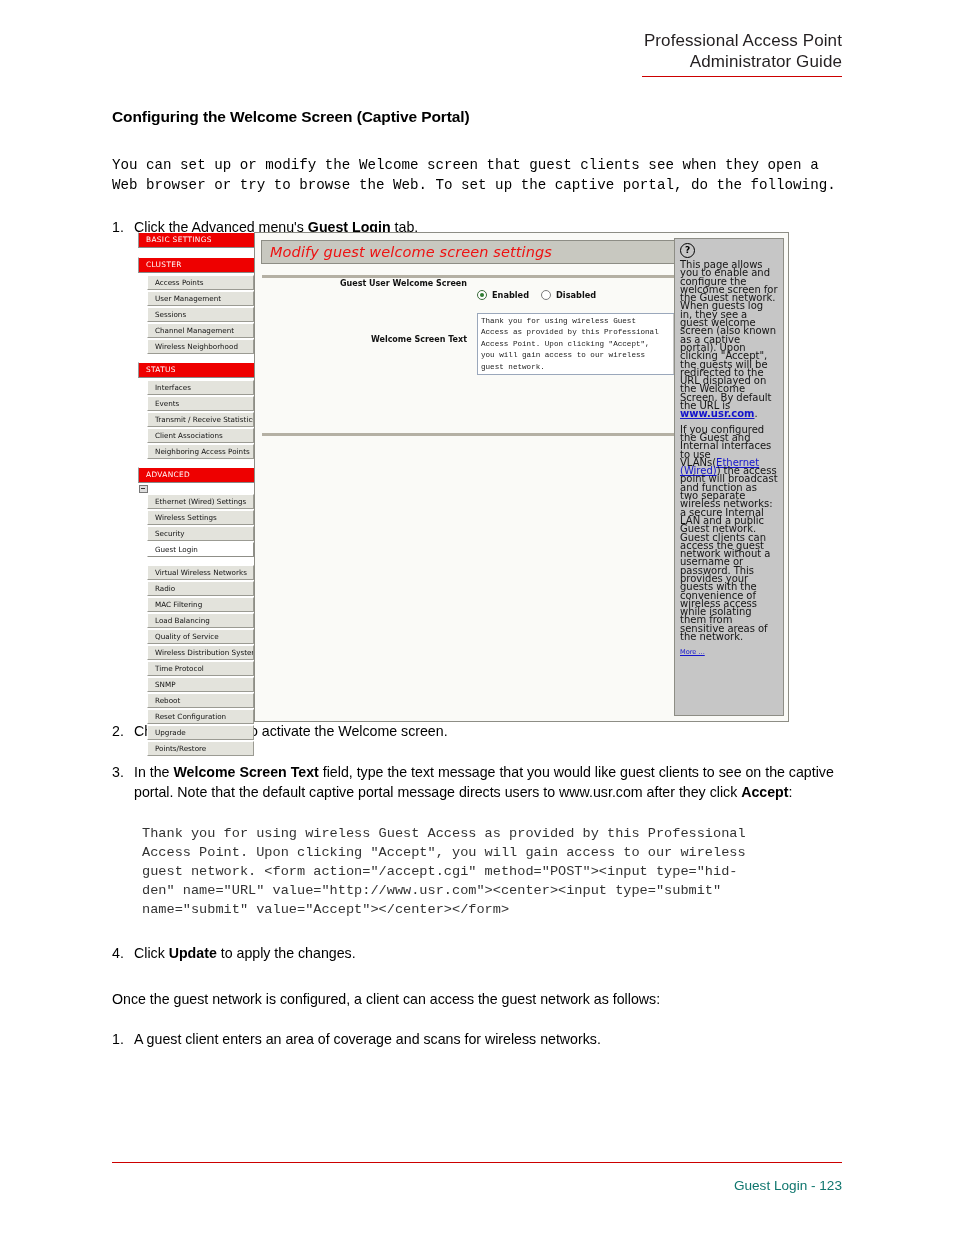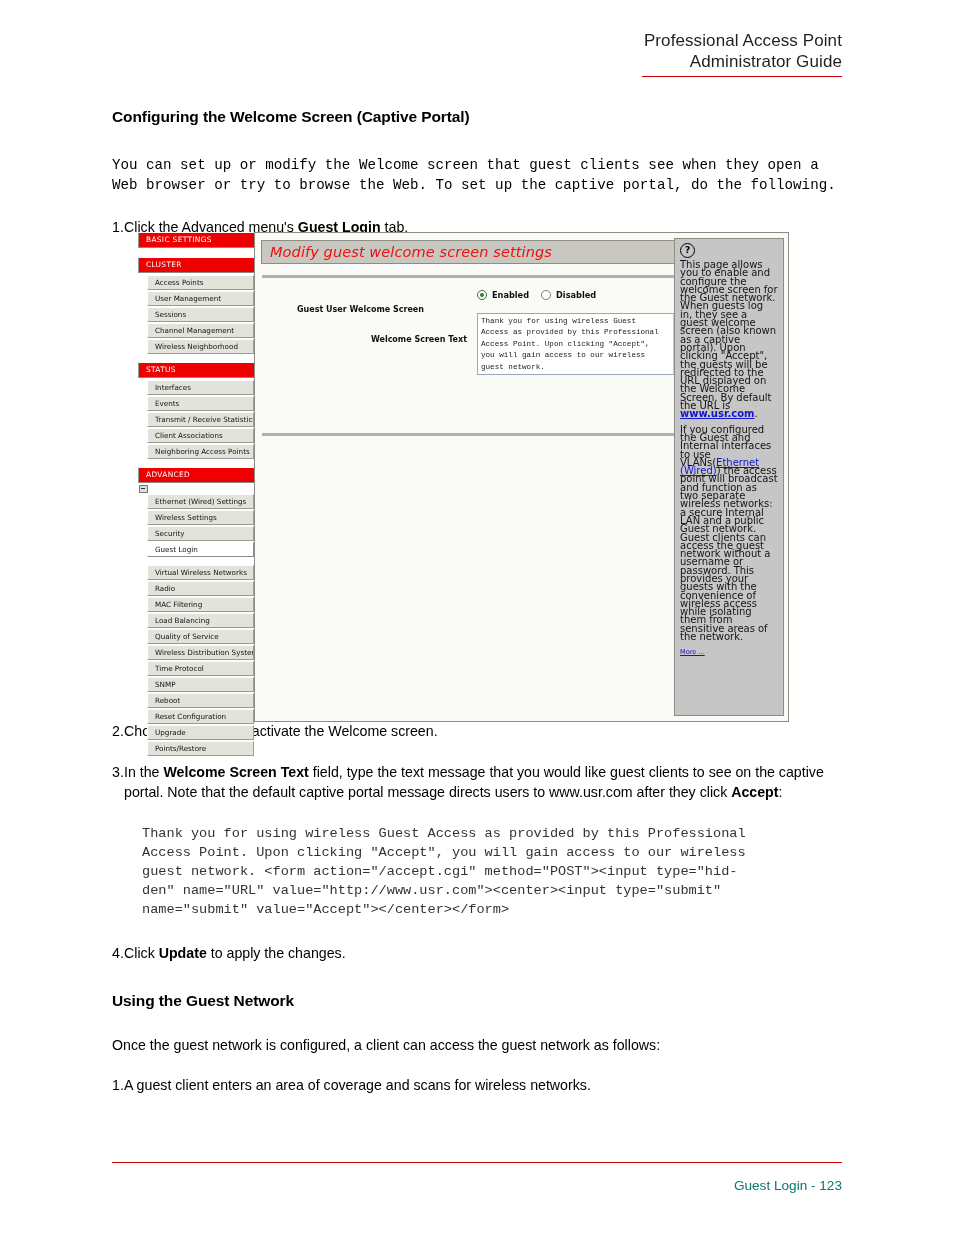--- a/index.html
+++ b/index.html
@@ -55,21 +55,21 @@
     position: relative;
     font-size: 14.2px;
     line-height: 19.5px;
   }
   .step .num {
     position: absolute;
     left: 0;
     top: 0;
     width: 22px;
   }
-  .step .txt { display: block; margin-left: 12px; }
+  .step .txt { display: block; margin-left: 22px; }
   b.ui { font-weight: bold; }
 
   pre.code {
     font-family: "Liberation Mono", "DejaVu Sans Mono", monospace;
     font-size: 13.6px;
     line-height: 19px;
     margin: 0;
     white-space: pre-wrap;
     color: #333333;
   }
@@ -192,21 +192,21 @@
     background: #b4b0a4;
     width: 448px;
   }
 
   .form-row {
     position: absolute;
     font-size: 8px;
     font-weight: bold;
     color: #111111;
   }
-  .lbl-welcome-screen { left: 42px; top: 72px; width: 170px; }
+  .lbl-welcome-screen { left: 42px; top: 46px; width: 170px; text-align: right; }
   .lbl-screen-text    { left: 42px; top: 102px; width: 170px; text-align: right; }
 
   .radio-group {
     position: absolute;
     left: 222px; top: 57px;
     font-size: 8.2px;
     font-weight: bold;
     color: #111111;
     display: flex;
     align-items: center;
@@ -373,21 +373,20 @@
 Access Point. Upon clicking "Accept", you will gain access to our wireless
 guest network. &lt;form action="/accept.cgi" method="POST"&gt;&lt;input type="hid-
 den" name="URL" value="http://www.usr.com"&gt;&lt;center&gt;&lt;input type="submit"
 name="submit" value="Accept"&gt;&lt;/center&gt;&lt;/form&gt;</pre>
 
   <div class="step" style="margin-top:25px;">
     <span class="num">4.</span>
     <span class="txt"><span>Click </span><b class="ui">Update</b><span> to apply the changes.</span></span>
   </div>
 
-  <h2 class="section-title" style="margin-top:28px;">Using the Guest Network</h2>
 
   <p class="para" style="margin-top:26px;">Once the guest network is configured, a client can access the guest network as follows:</p>
 
   <div class="step" style="margin-top:21px;">
     <span class="num">1.</span>
     <span class="txt">A guest client enters an area of coverage and scans for wireless networks.</span>
   </div>
 </div>
 
 <div class="figure">

